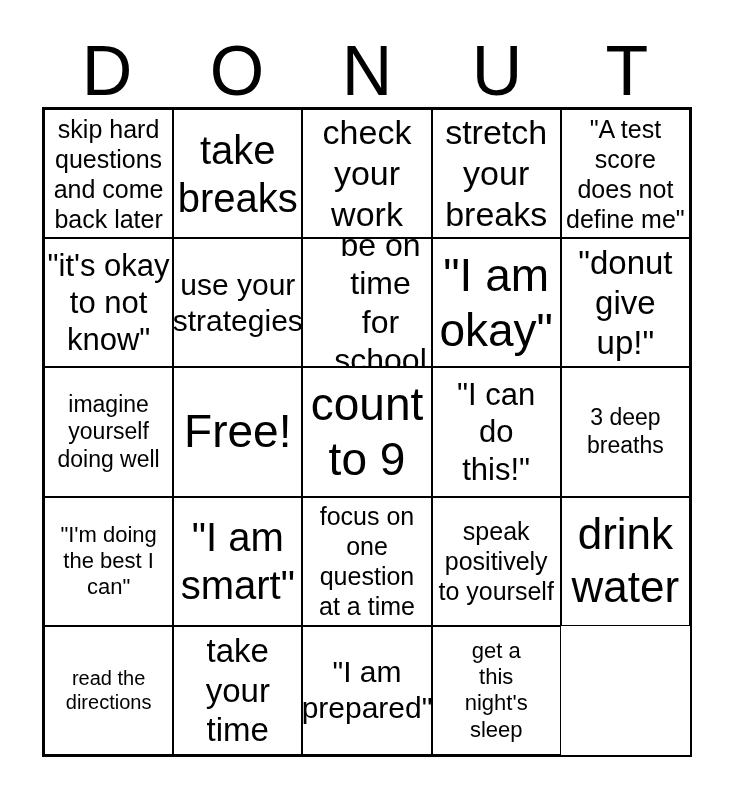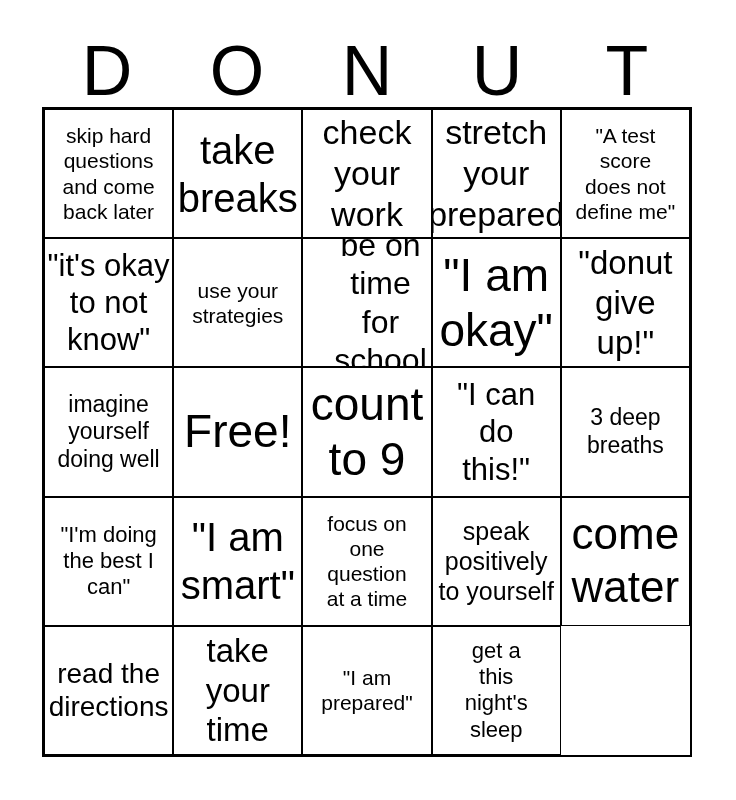--- a/index.html
+++ b/index.html
@@ -51,26 +51,26 @@
     justify-content: center;
     text-align: center;
     white-space: pre-line;
     line-height: 1.2;
     padding: 1px;
     overflow: hidden;
     cursor: pointer;
     color: #000000;
     background: #ffffff;
   }
-  .fs21 { font-size: 21px; }
+  .fs21 { font-size: 25px; }
   .fs22 { font-size: 22px; }
   .fs23 { font-size: 23px; }
-  .fs24 { font-size: 28px; }
+  .fs24 { font-size: 20px; }
   .fs25 { font-size: 25px; }
-  .fs27 { font-size: 21px; }
+  .fs27 { font-size: 30px; }
   .fs31 { font-size: 31px; }
   .fs32 { font-size: 32px; padding-left: 28px; }
   .fs33 { font-size: 33px; }
   .fs34 { font-size: 34px; }
   .fs35 { font-size: 23px; }
   .fs40 { font-size: 40px; }
   .fs44 { font-size: 44px; }
   .fs46 { font-size: 46px; }
 </style>
 </head>
@@ -91,21 +91,21 @@
 questions
 and come
 back later</div>
     <div class="cell fs40">take
 breaks</div>
     <div class="cell fs34">check
 your
 work</div>
     <div class="cell fs34">stretch
 your
-prepared</div>
+breaks</div>
 
     <div class="cell fs21">"A test
 score
 does not
 define me"</div>
     <div class="cell fs31">"it's okay
 to not
 know"</div>
     <div class="cell fs27">use your
 strategies</div>
@@ -136,21 +136,21 @@
     <div class="cell fs40">"I am
 smart"</div>
     <div class="cell fs21">focus on
 one
 question
 at a time</div>
     <div class="cell fs25">speak
 positively
 to yourself</div>
 
-    <div class="cell fs44">come
+    <div class="cell fs44">drink
 water</div>
     <div class="cell fs24">read the
 directions</div>
     <div class="cell fs33">take
 your
 time</div>
     <div class="cell fs27">"I am
 prepared"</div>
     <div class="cell fs22">get a
 this

